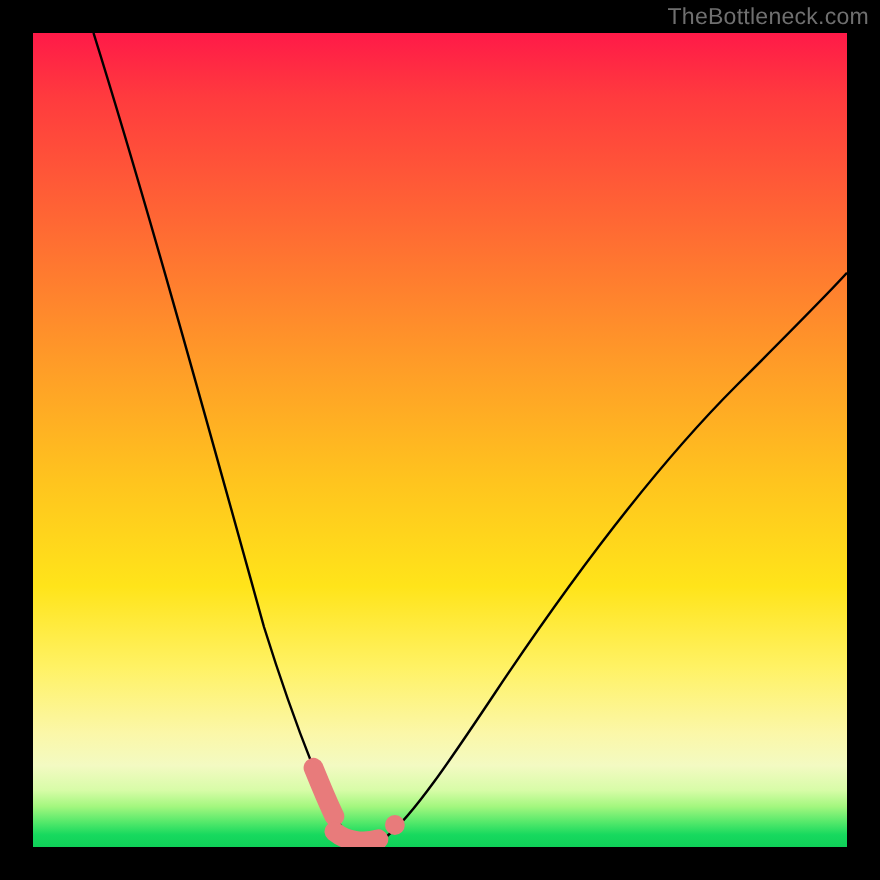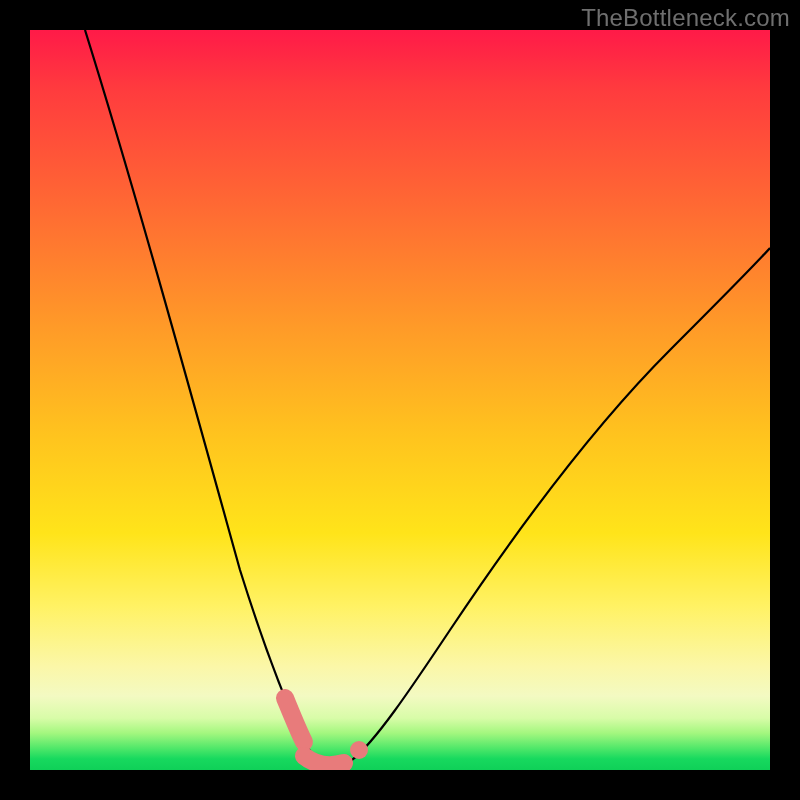--- a/index.html
+++ b/index.html
@@ -40,21 +40,21 @@
       #52e86a 97%,
       #17d95e 98.5%,
       #0fd058 100%
     );
   }
   .watermark {
     position: absolute;
     top: 4px;
     right: 10px;
     color: #6f6f6f;
-    font-size: 24px;
+    font-size: 21px;
     font-weight: 500;
     letter-spacing: 0.2px;
     user-select: none;
   }
   svg.curve {
     position: absolute;
     top: 0; left: 0;
     width: 740px;
     height: 740px;
   }

